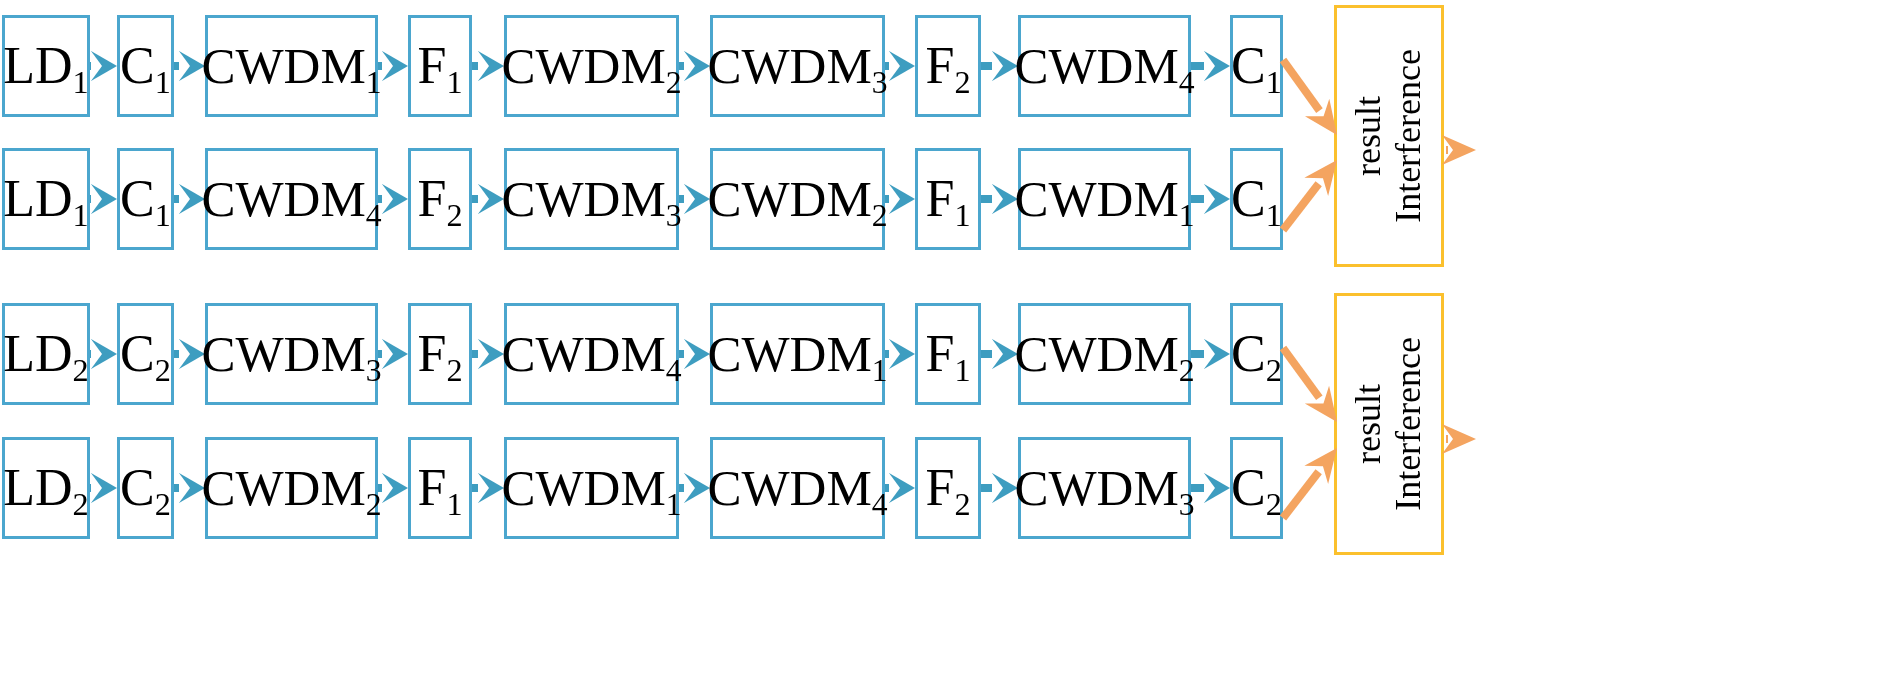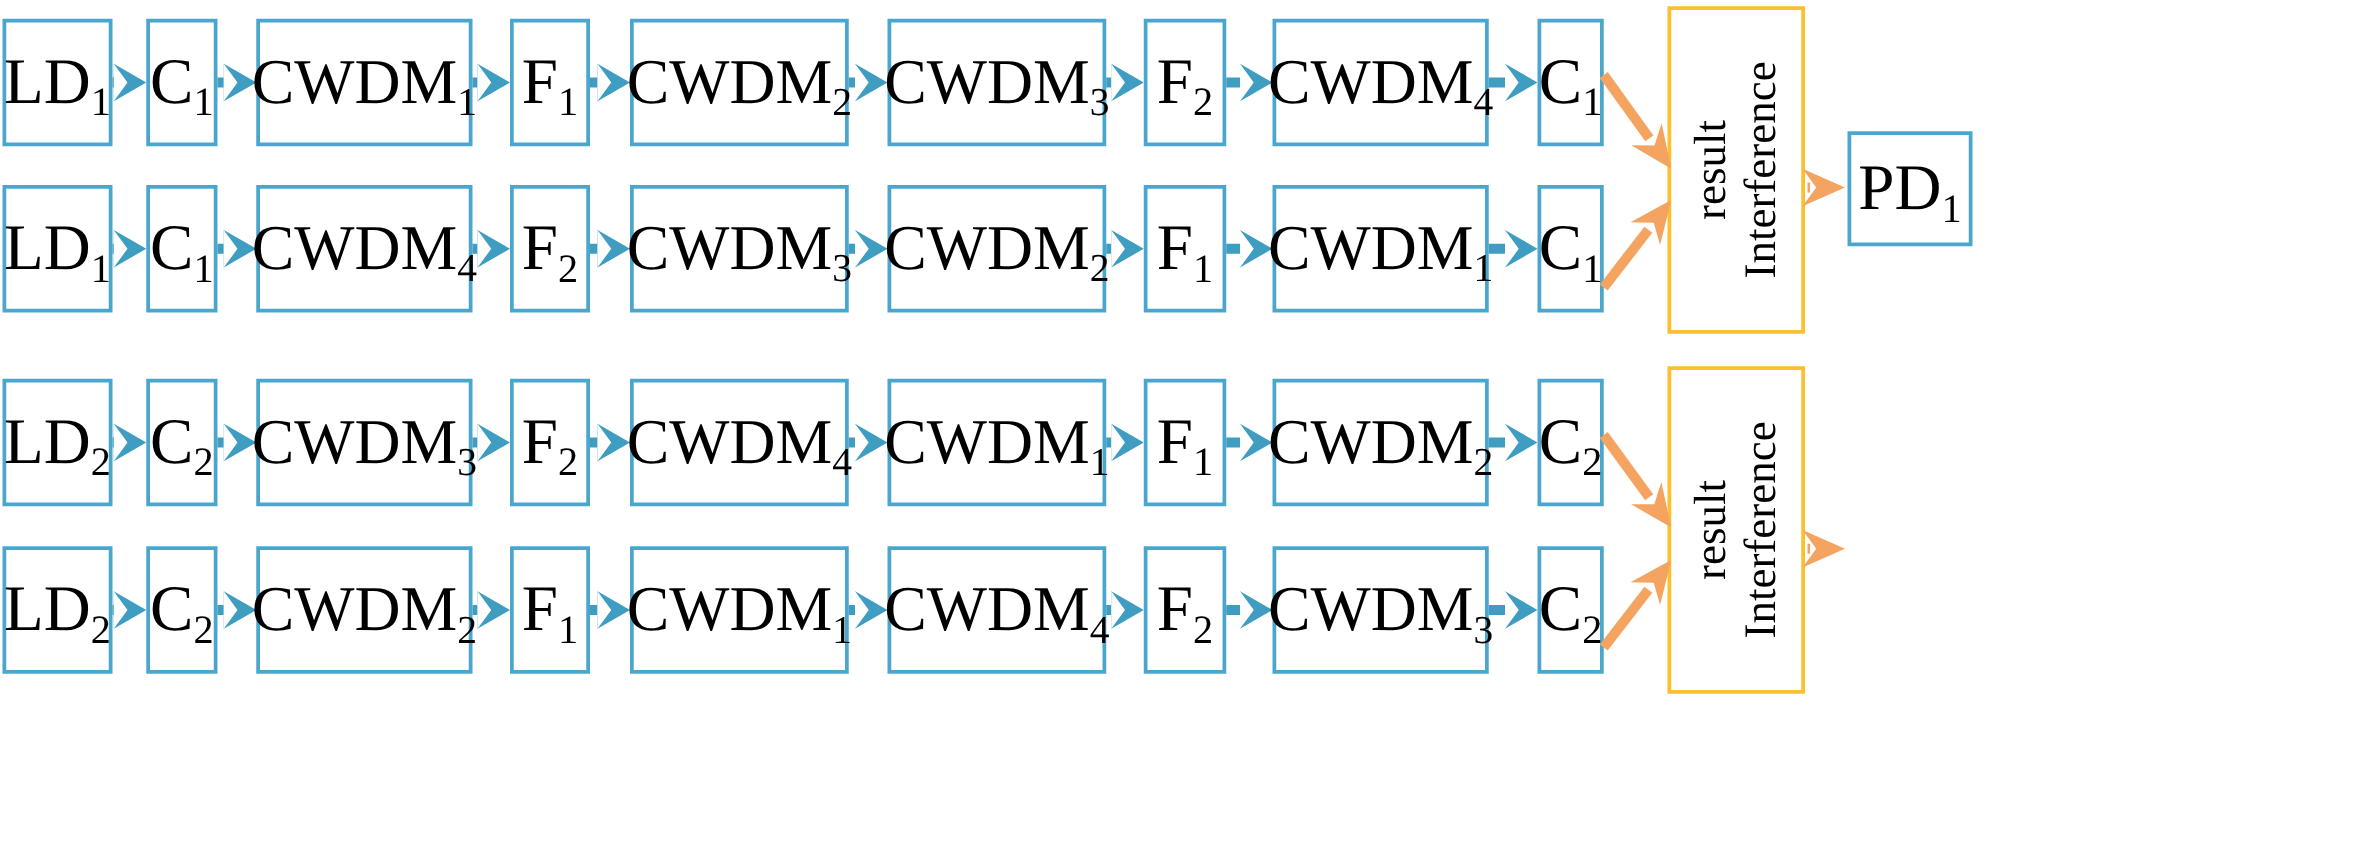--- a/index.html
+++ b/index.html
@@ -378,23 +378,20 @@
       <span class="lbl">C<sub>2</sub></span>
     </div>
     <div class="interference" style="left: 1334px; top: 5px; width: 110px; height: 262px;">
       <span class="vline">Interference</span>
       <span class="vline">result</span>
     </div>
     <div class="interference" style="left: 1334px; top: 293px; width: 110px; height: 262px;">
       <span class="vline">Interference</span>
       <span class="vline">result</span>
     </div>
-    <div class="node small" style="left: 1478px; top: 105px; width: 100px; height: 92px;">
-      <span class="lbl">PD<sub>1</sub></span>
-    </div>
     <div class="oarrow" style="left: 1253px; top: 30px; width: 114px; height: 135px;">
       <svg width="114" height="135">
         <line x1="30" y1="30" x2="66.47085822464773" y2="80.65396975645517" stroke="#F4A460" stroke-width="8"></line>
         <polygon points="84,105 51.96062419949501,86.17240327832533 70.56099130556326,86.33471014661563 76.30665444303983,68.64326150297305" fill="#F4A460"></polygon>
       </svg>
     </div>
     <div class="oarrow" style="left: 1253px; top: 130px; width: 114px; height: 130px;">
       <svg width="114" height="130">
         <line x1="30" y1="100" x2="65.67589637124537" y2="53.75346766690416" stroke="#F4A460" stroke-width="8"></line>
         <polygon points="84,30 75.10941638753016,66.08264850353537 69.95152055128811,48.210991877959856 51.355948720626,47.758544874780725" fill="#F4A460"></polygon>

